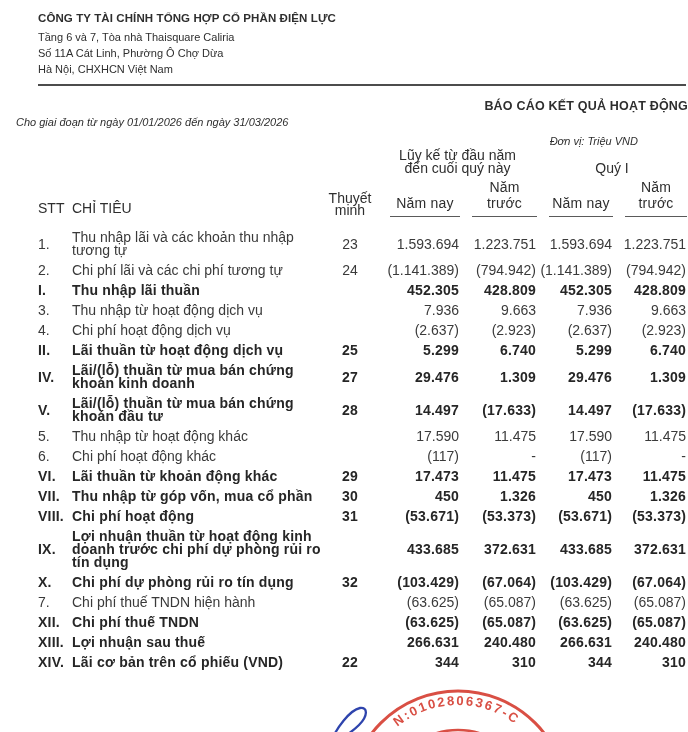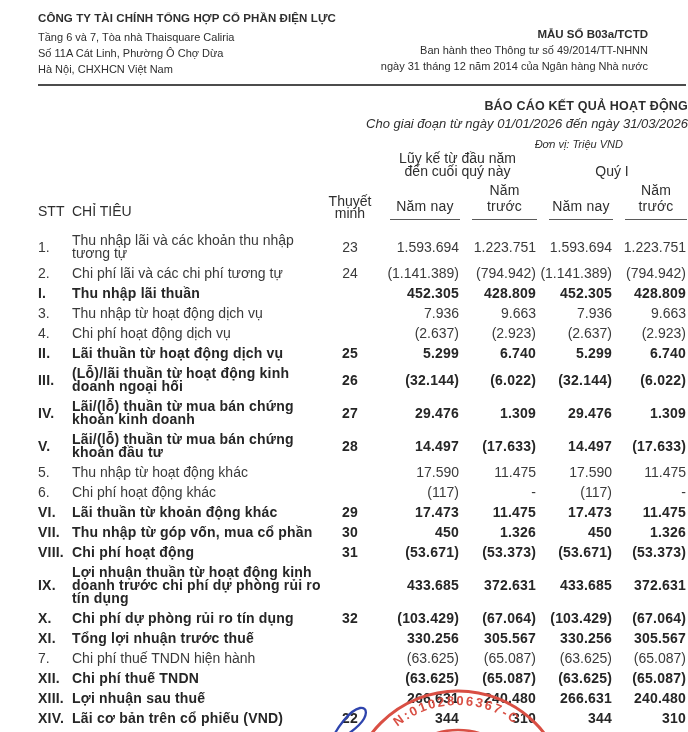--- a/index.html
+++ b/index.html
@@ -9,22 +9,22 @@
     background: #ffffff; color: #2e2e2e;
     font-family: "Liberation Sans", "DejaVu Sans", sans-serif;
   }
   .top-header { display: flex; justify-content: space-between; padding: 12px 40px 0 38px; }
   .company-name { font-weight: bold; font-size: 11.5px; margin-bottom: 5px; letter-spacing: 0.1px; }
   .addr { font-size: 11px; line-height: 16px; }
   .form-block { text-align: right; font-size: 11px; line-height: 16px; padding-top: 14px; }
   .form-no { font-weight: bold; font-size: 11.5px; }
   .header-rule { border: none; border-top: 2px solid #4c4c4c; margin: 7px 2px 0 38px; }
   .report-title { text-align: right; font-weight: bold; font-size: 12.5px; margin-top: 13px; letter-spacing: 0.2px; }
-  .report-period { text-align: right; font-style: italic; font-size: 13px; margin-top: 3px; }
-  .unit-line { text-align: right; font-style: italic; font-size: 11px; padding-right: 65px; margin-top: 7px; }
+  .report-period { text-align: left; font-style: italic; font-size: 11px; margin-top: 3px; padding-left: 16px; }
+  .unit-line { text-align: right; font-style: italic; font-size: 11px; padding-right: 50px; margin-top: 7px; }
 
   table.report {
     border-collapse: collapse; table-layout: fixed;
     margin: 2px 0 0 38px; width: 649px; font-size: 14px;
   }
   col.c-stt { width: 34px; } col.c-label { width: 250px; } col.c-tm { width: 56px; }
   col.c-v1 { width: 82px; } col.c-v2 { width: 77px; } col.c-v3 { width: 76px; } col.c-v4 { width: 74px; }
 
   thead th { font-weight: normal; vertical-align: bottom; padding: 0; }
   th.group-head { text-align: center; padding-bottom: 4px; line-height: 13px; }
@@ -49,25 +49,20 @@
 </style>
 </head>
 <body>
 
 <div class="top-header">
   <div class="company-block">
     <div class="company-name">CÔNG TY TÀI CHÍNH TỔNG HỢP CỔ PHẦN ĐIỆN LỰC</div>
     <div class="addr">Tầng 6 và 7, Tòa nhà Thaisquare Caliria</div>
     <div class="addr">Số 11A Cát Linh, Phường Ô Chợ Dừa</div>
     <div class="addr">Hà Nội, CHXHCN Việt Nam</div>
-  </div>
-  <div class="form-block">
-    <div class="form-no">MẪU SỐ B03a/TCTD</div>
-    <div>Ban hành theo Thông tư số 49/2014/TT-NHNN</div>
-    <div>ngày 31 tháng 12 năm 2014 của Ngân hàng Nhà nước</div>
   </div>
 </div>
 <hr class="header-rule">
 
 <div class="report-title">BÁO CÁO KẾT QUẢ HOẠT ĐỘNG</div>
 <div class="report-period">Cho giai đoạn từ ngày 01/01/2026 đến ngày 31/03/2026</div>
 <div class="unit-line">Đơn vị: Triệu VND</div>
 
 <table class="report">
   <colgroup>
@@ -156,29 +151,20 @@
       <tr class="bold">
         <td class="stt">II.</td>
         <td class="label">Lãi thuần từ hoạt động dịch vụ</td>
         <td class="tm">25</td>
         <td class="val">5.299</td>
         <td class="val">6.740</td>
         <td class="val">5.299</td>
         <td class="val">6.740</td>
       </tr>
       <tr class="bold">
-        <td class="stt">III.</td>
-        <td class="label">(Lỗ)/lãi thuần từ hoạt động kinh doanh ngoại hối</td>
-        <td class="tm">26</td>
-        <td class="val">(32.144)</td>
-        <td class="val">(6.022)</td>
-        <td class="val">(32.144)</td>
-        <td class="val">(6.022)</td>
-      </tr>
-      <tr class="bold">
         <td class="stt">IV.</td>
         <td class="label">Lãi/(lỗ) thuần từ mua bán chứng khoán kinh doanh</td>
         <td class="tm">27</td>
         <td class="val">29.476</td>
         <td class="val">1.309</td>
         <td class="val">29.476</td>
         <td class="val">1.309</td>
       </tr>
       <tr class="bold">
         <td class="stt">V.</td>
@@ -244,29 +230,20 @@
         <td class="val">372.631</td>
       </tr>
       <tr class="bold">
         <td class="stt">X.</td>
         <td class="label">Chi phí dự phòng rủi ro tín dụng</td>
         <td class="tm">32</td>
         <td class="val">(103.429)</td>
         <td class="val">(67.064)</td>
         <td class="val">(103.429)</td>
         <td class="val">(67.064)</td>
-      </tr>
-      <tr class="bold">
-        <td class="stt">XI.</td>
-        <td class="label">Tổng lợi nhuận trước thuế</td>
-        <td class="tm"></td>
-        <td class="val">330.256</td>
-        <td class="val">305.567</td>
-        <td class="val">330.256</td>
-        <td class="val">305.567</td>
       </tr>
       <tr>
         <td class="stt">7.</td>
         <td class="label">Chi phí thuế TNDN hiện hành</td>
         <td class="tm"></td>
         <td class="val">(63.625)</td>
         <td class="val">(65.087)</td>
         <td class="val">(63.625)</td>
         <td class="val">(65.087)</td>
       </tr>

